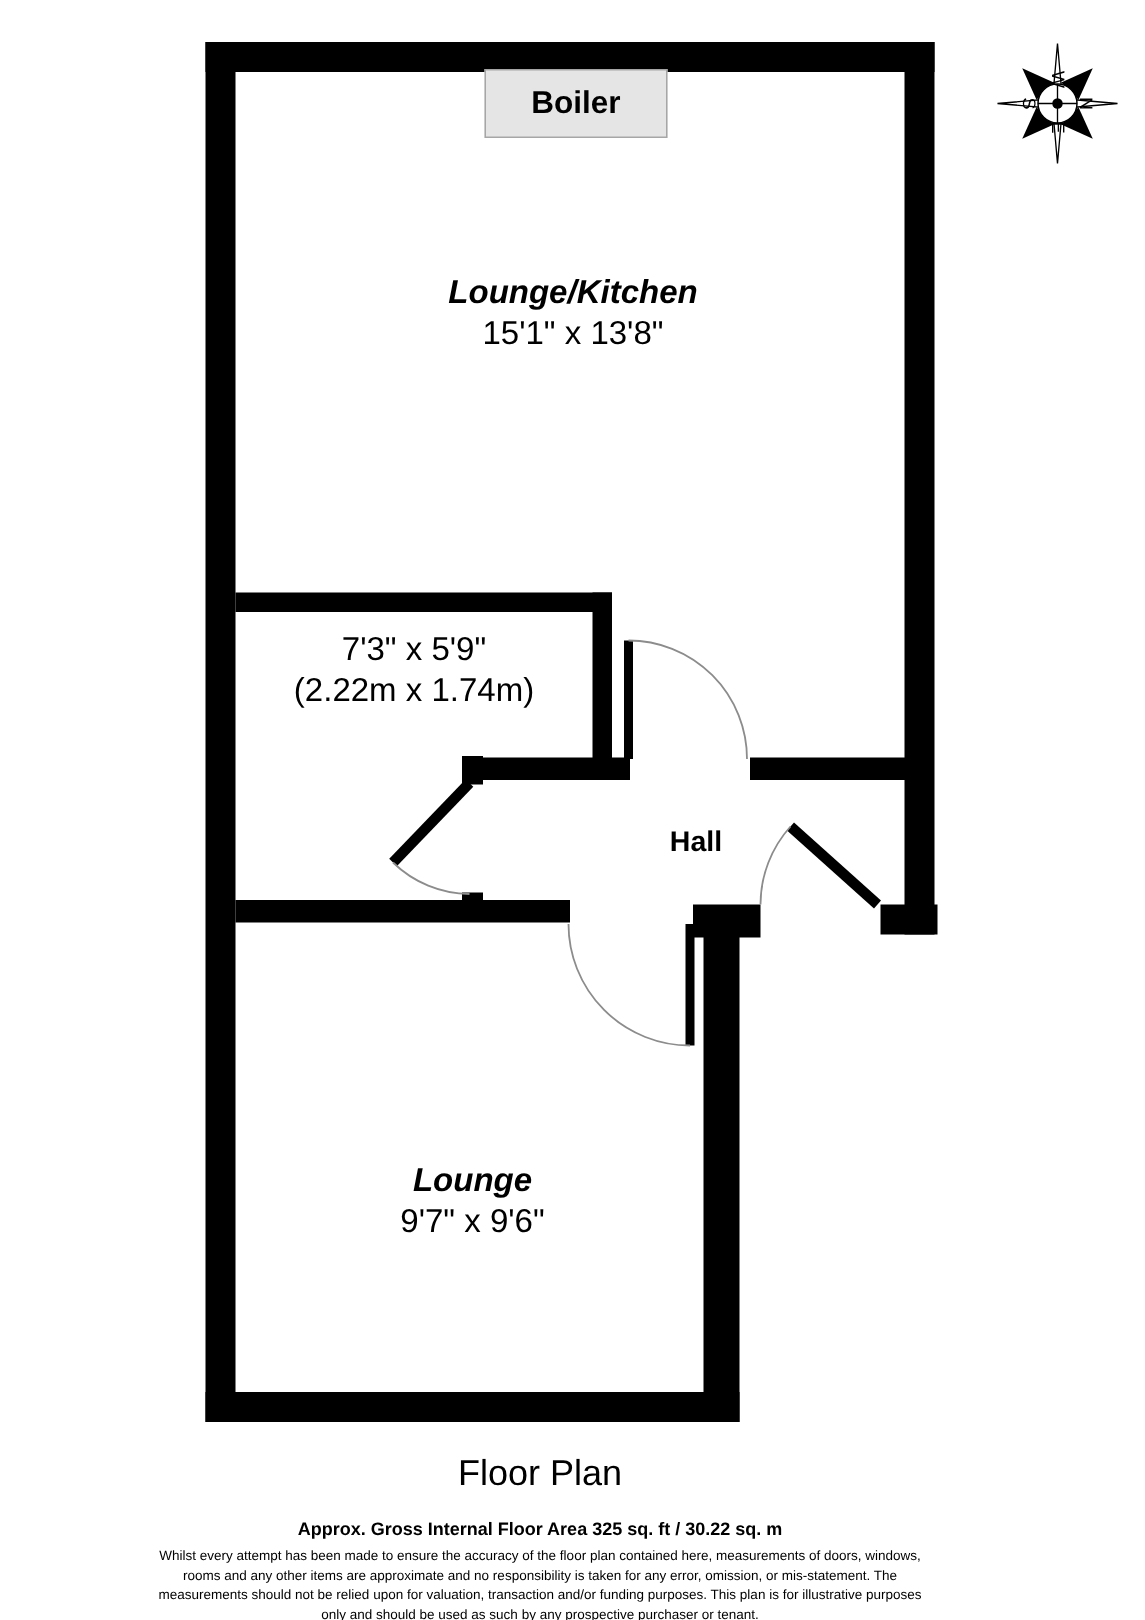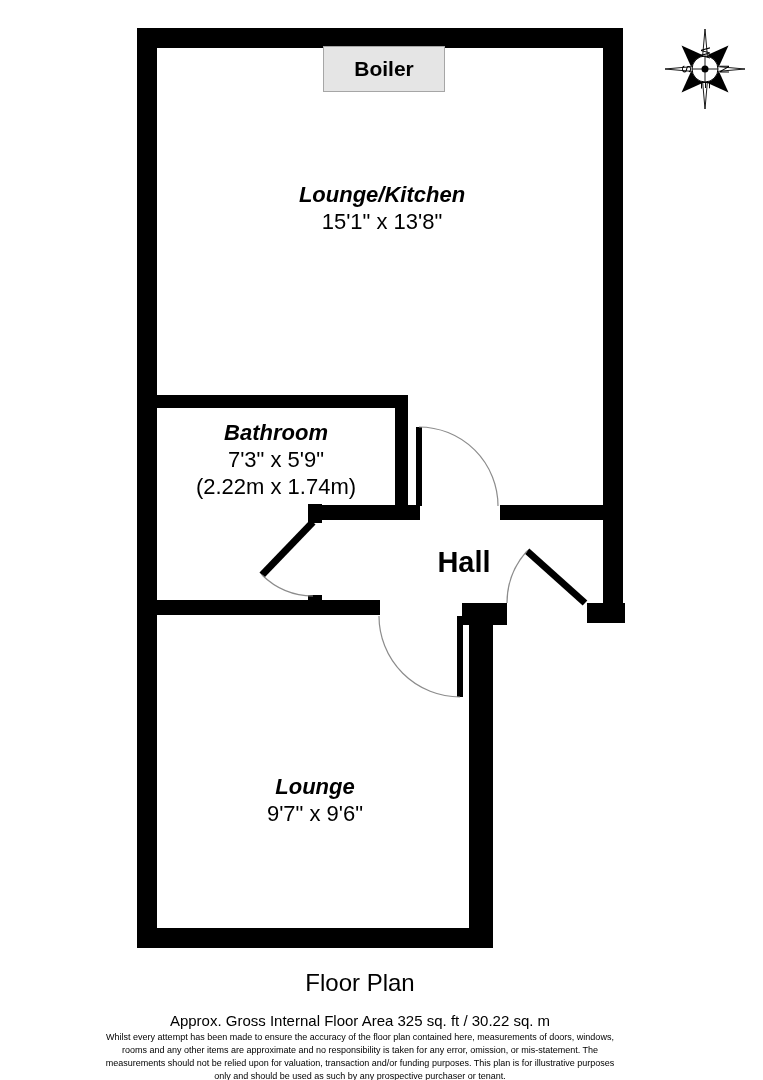--- a/index.html
+++ b/index.html
@@ -3,30 +3,30 @@
 <meta charset="utf-8">
 <style>
   html,body{margin:0;padding:0;background:#ffffff;}
   body{width:763px;height:1080px;position:relative;overflow:hidden;
        font-family:"Liberation Sans","DejaVu Sans",sans-serif;color:#000;}
   .page{position:absolute;inset:0;}
   .plan-svg{position:absolute;left:0;top:0;}
   .label{position:absolute;text-align:center;transform:translateX(-50%);white-space:nowrap;}
   .room-name{font-size:22px;font-weight:700;line-height:27px;font-style:italic;}
   .room-dim{font-size:22px;font-weight:400;line-height:27px;}
-  .hall-name{font-size:29px;font-weight:700;line-height:24px;}
+  .hall-name{font-size:19px;font-weight:700;line-height:24px;}
   .boiler-box{position:absolute;left:323px;top:46px;width:120px;height:44px;
               background:#e5e5e5;border:1px solid #a6a6a6;
               display:flex;align-items:center;justify-content:center;
               font-size:21px;font-weight:700;}
   .footer{position:absolute;left:58px;top:0;width:604px;text-align:center;}
   .footer-title{position:absolute;left:0;top:969px;width:100%;
                 font-size:24px;font-weight:400;}
   .footer-area{position:absolute;left:0;top:1012px;width:100%;
-               font-size:15px;font-weight:400;}
+               font-size:12px;font-weight:700;}
   .footer-disclaimer{position:absolute;left:0;top:1031px;width:100%;
                      font-size:9px;line-height:13px;font-weight:400;}
   .disc-line{white-space:nowrap;}
 </style>
 </head>
 <body>
 
 <div class="page">
 
   <svg class="plan-svg" width="763" height="1080" viewBox="0 0 763 1080">
@@ -95,21 +95,20 @@
   <div class="boiler-box">
     <span>Boiler</span>
   </div>
 
   <div class="label" style="left:382px;top:181px;">
     <div class="room-name">Lounge/Kitchen</div>
     <div class="room-dim">15'1" x 13'8"</div>
   </div>
 
   <div class="label" style="left:276px;top:419px;">
-    <div class="room-name">Bathroom</div>
     <div class="room-dim">7'3" x 5'9"</div>
     <div class="room-dim">(2.22m x 1.74m)</div>
   </div>
 
   <div class="label" style="left:464px;top:550px;">
     <div class="hall-name">Hall</div>
   </div>
 
   <div class="label" style="left:315px;top:773px;">
     <div class="room-name">Lounge</div>

